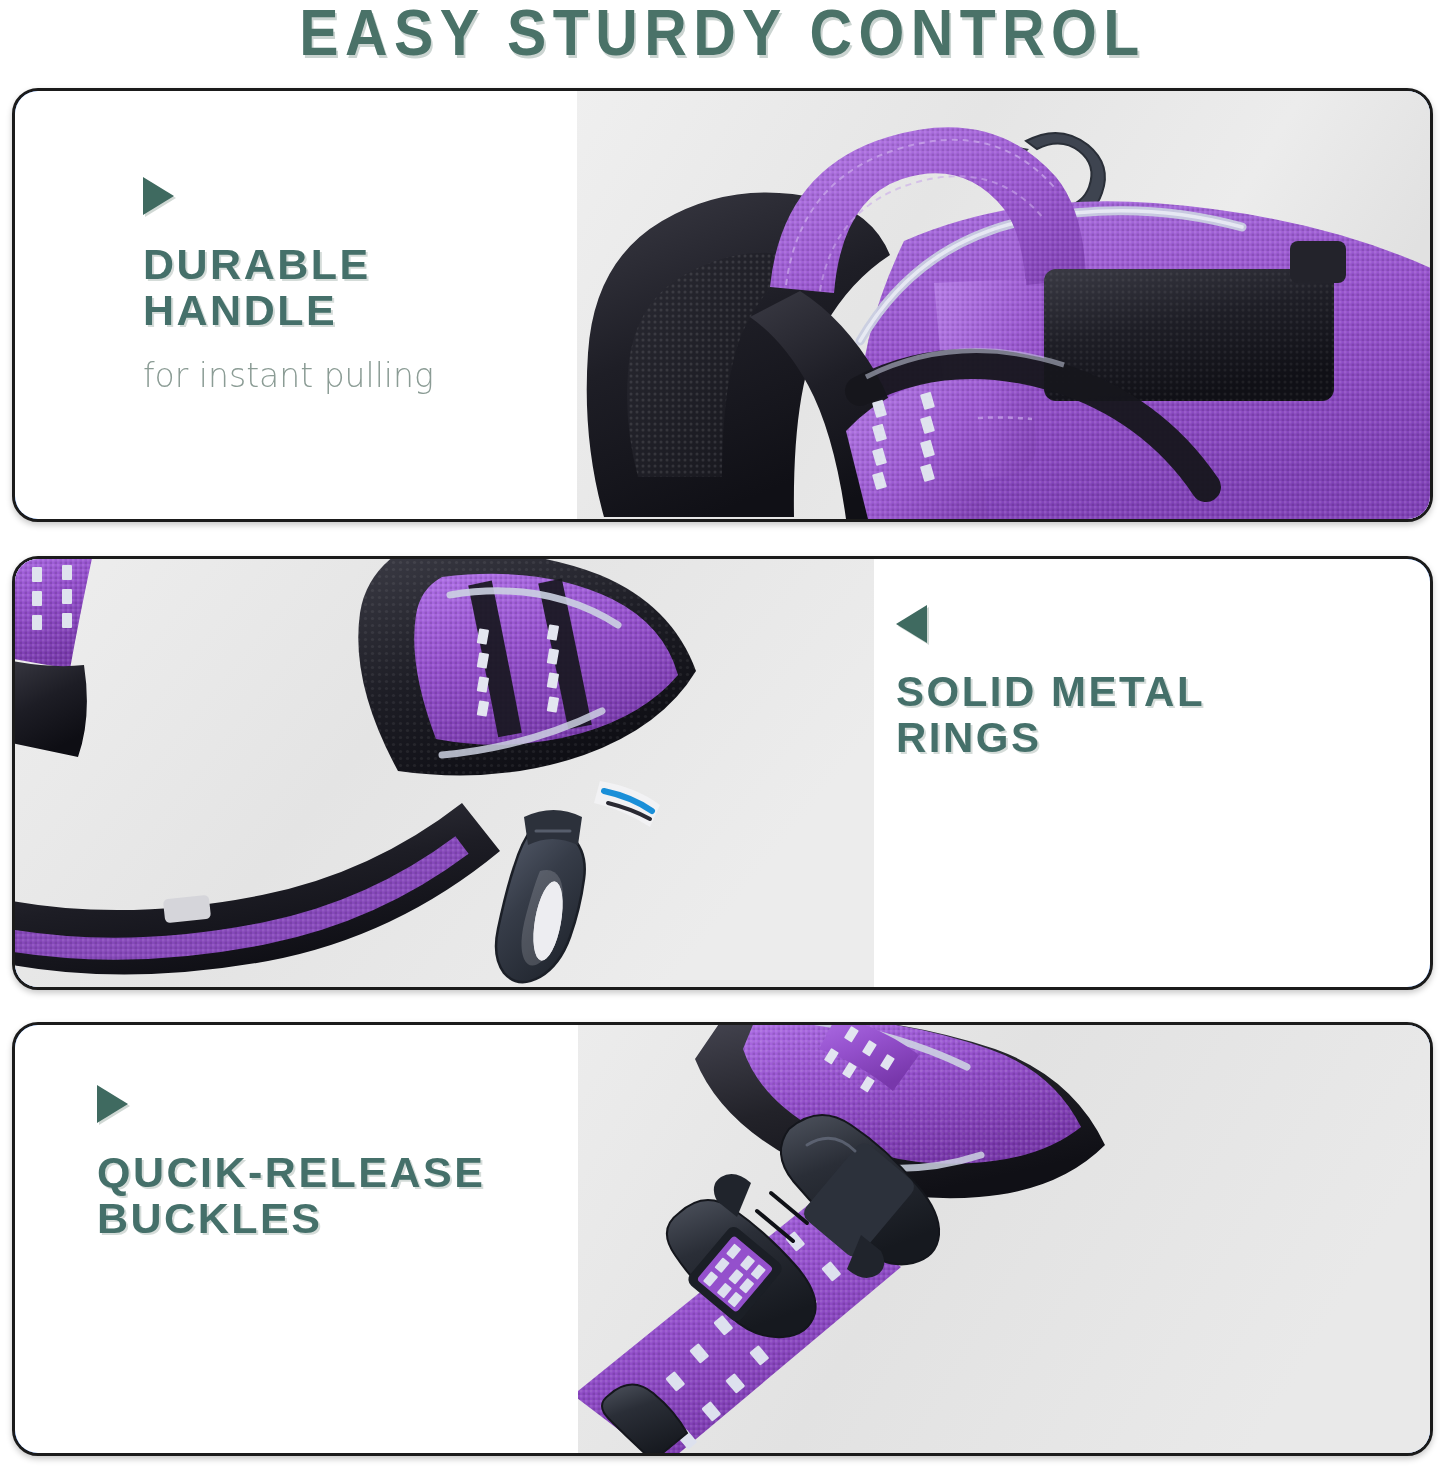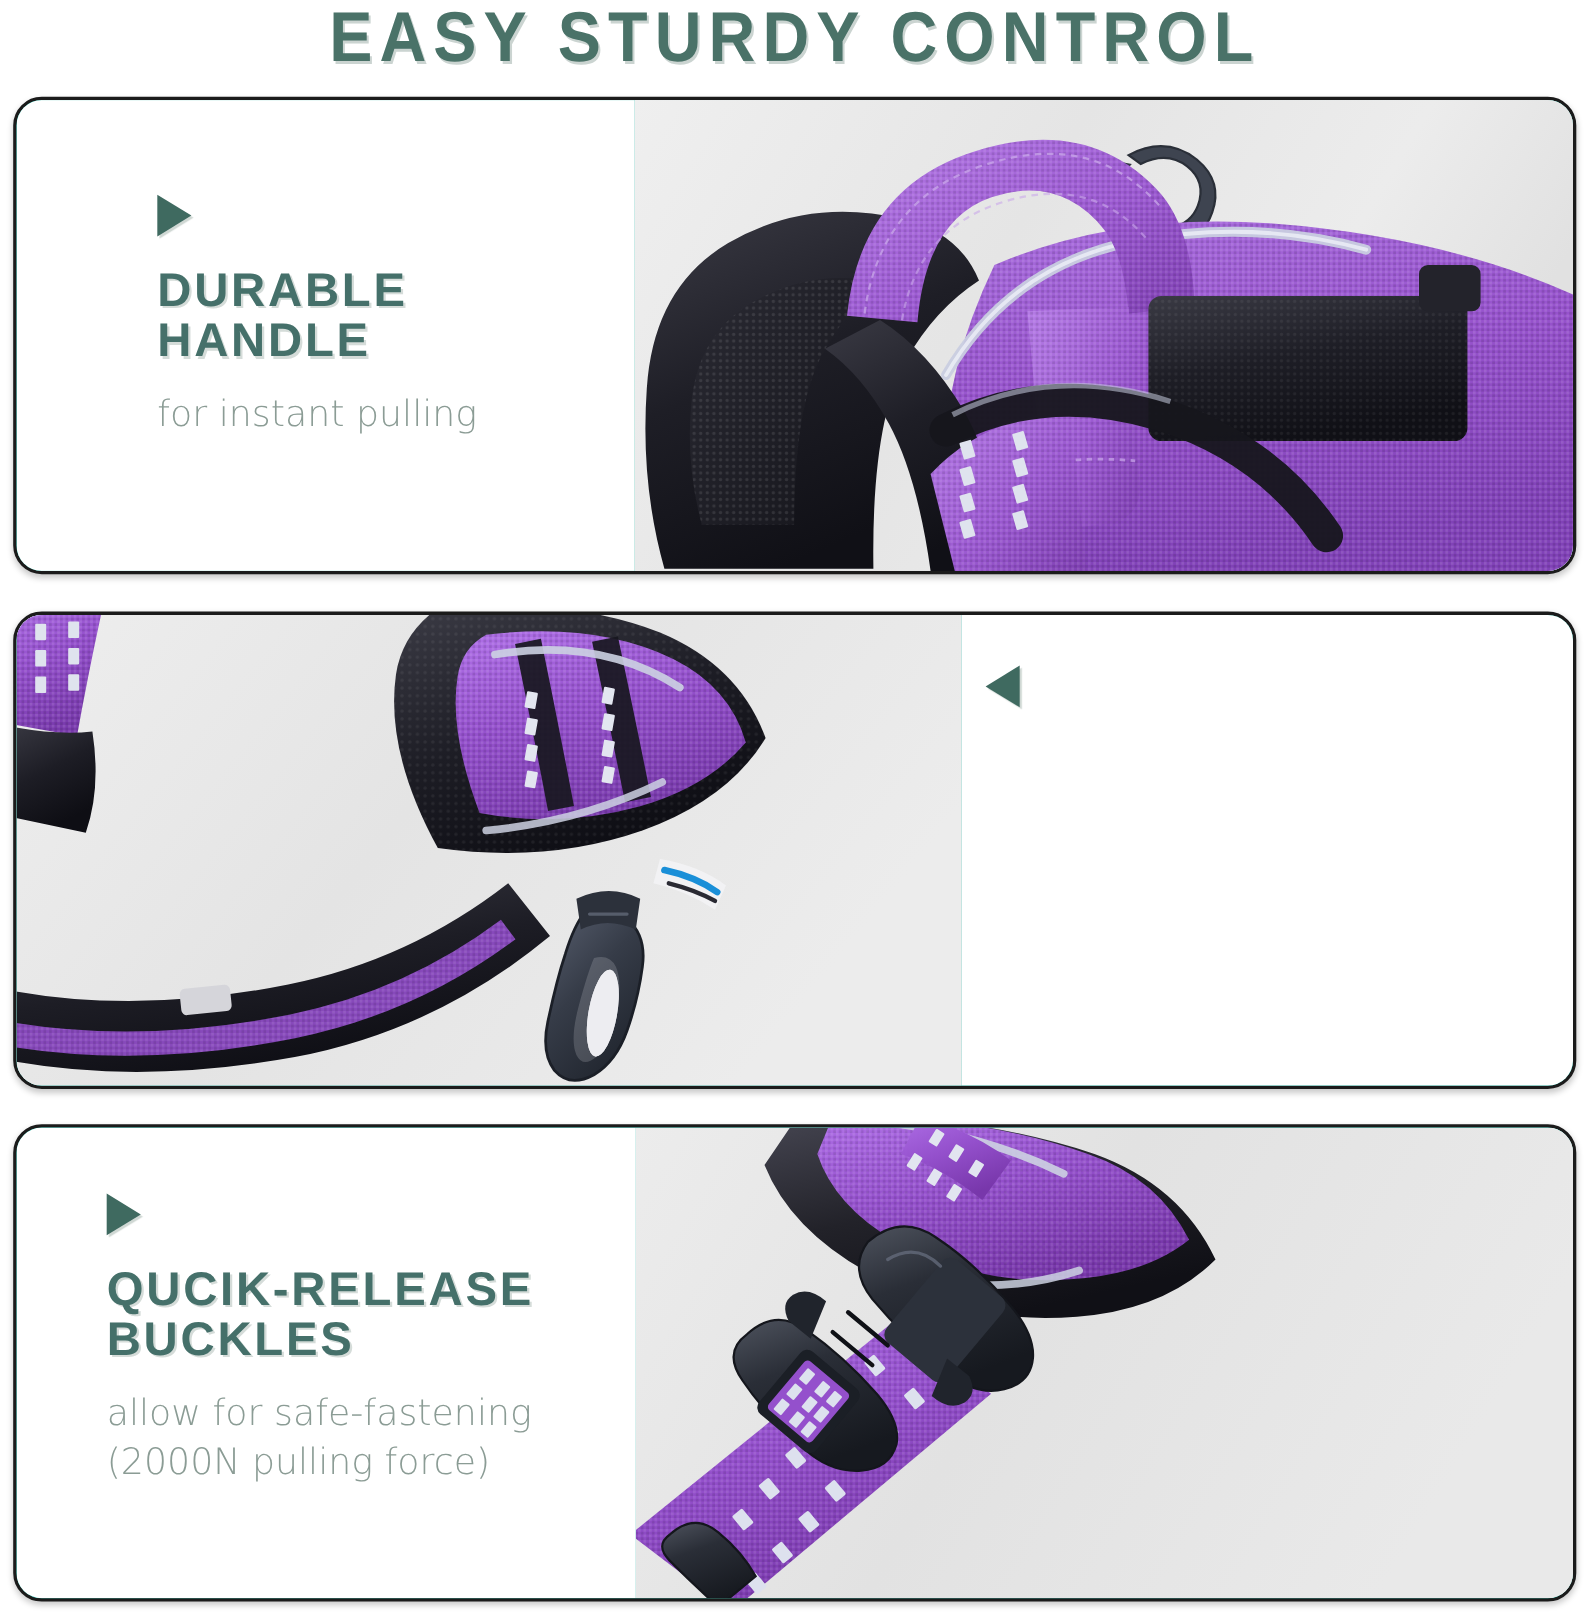--- a/index.html
+++ b/index.html
@@ -29,21 +29,21 @@
     color: #4a7268;
     text-shadow: 2px 3px 0 rgba(140,160,152,0.45);
     transform: scaleX(0.92);
     transform-origin: center top;
     white-space: nowrap;
   }
 
   
   .panel {
     position: absolute;
-    background: #14b8a6;
+    background: #3b82f6;
     border: 3px solid #1b1b1b;
     border-radius: 26px;
     overflow: hidden;
     box-shadow: 0 3px 6px rgba(0,0,0,0.22);
   }
   #panel-1 { left: 12px; top: 88px;   width: 1421px; height: 434px; }
   #panel-2 { left: 12px; top: 556px;  width: 1421px; height: 434px; }
   #panel-3 { left: 12px; top: 1022px; width: 1421px; height: 434px; }
 
   .panel-inner {
@@ -228,20 +228,22 @@
     </div>
 
   </div>
 </div>
 
 <div class="panel" id="panel-2">
   <div class="panel-inner reverse">
 
     <div class="text-side">
       <div class="arrow left"></div>
+      <div class="feature-title">SOLID METAL
+RINGS</div>
     </div>
 
     <div class="image-side">
       <svg viewBox="0 0 865 428" preserveAspectRatio="xMidYMid slice">
         <defs>
           <linearGradient id="p2bg" x1="0" y1="0" x2="1" y2="0.4">
             <stop offset="0" stop-color="#eeeeee"></stop>
               <stop offset="0.5" stop-color="#e4e4e4"></stop>
             <stop offset="1" stop-color="#ececec"></stop>
           </linearGradient>
@@ -343,22 +345,20 @@
   </div>
 </div>
 
 <div class="panel" id="panel-3">
   <div class="panel-inner">
 
     <div class="text-side">
       <div class="arrow right"></div>
       <div class="feature-title">QUCIK-RELEASE
 BUCKLES</div>
-      <div class="feature-sub">allow for safe-fastening
-(2000N pulling force)</div>
     </div>
 
     <div class="image-side">
       <svg viewBox="0 0 858 428" preserveAspectRatio="xMidYMid slice">
         <defs>
           <linearGradient id="p3bg" x1="0" y1="0" x2="1" y2="0.3">
             <stop offset="0" stop-color="#ececec"></stop>
               <stop offset="0.5" stop-color="#e2e2e2"></stop>
             <stop offset="1" stop-color="#e9e9e9"></stop>
           </linearGradient>

